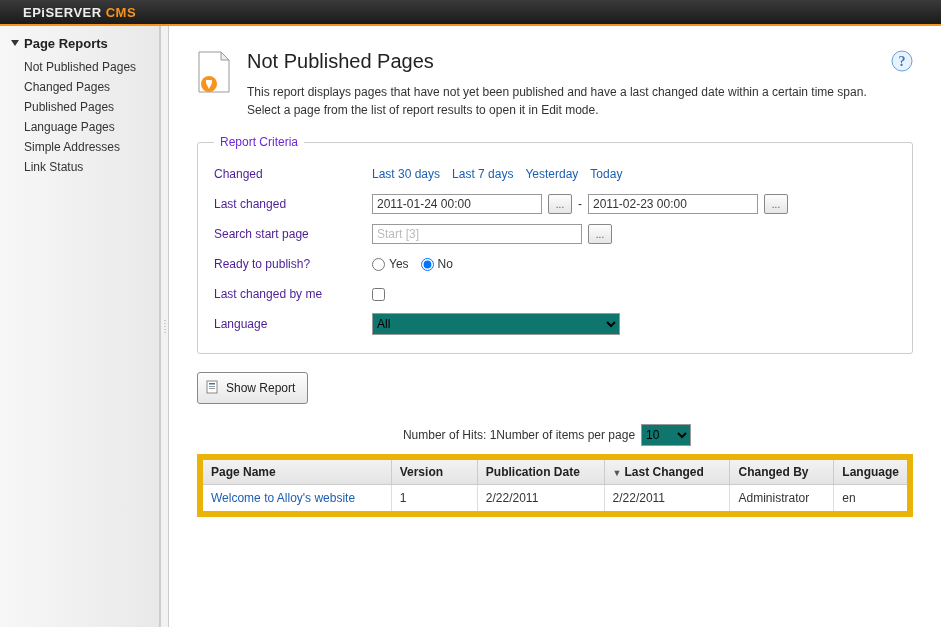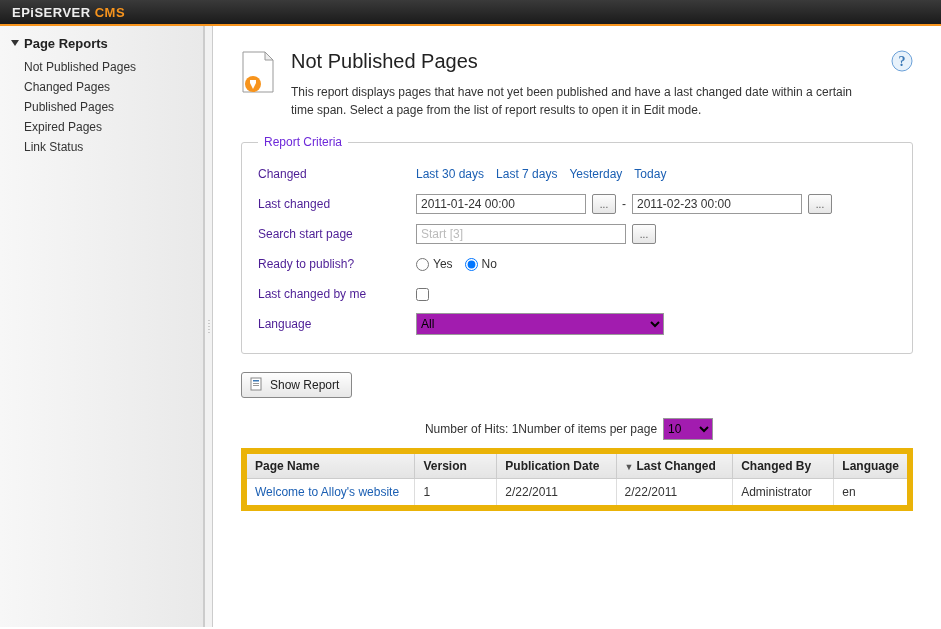--- a/index.html
+++ b/index.html
@@ -11,28 +11,28 @@
     width: 941px;
     height: 629px;
     overflow: hidden;
   }
   .topbar {
     height: 26px;
     background: linear-gradient(#3a3a3a, #1a1a1a);
     border-bottom: 2px solid #f7941d;
     display: flex;
     align-items: center;
-    padding: 0 12px;
+    padding: 0 23px;
     color: #fff;
   }
   .brand-epi { font-weight: bold; font-size: 13px; letter-spacing: 0.5px; color: #eee; }
   .brand-cms { color: #f7941d; font-weight: bold; font-size: 13px; margin-left: 4px; letter-spacing: 0.5px;}
   .shell { display: flex; height: 601px; }
   .sidebar {
-    width: 204px;
+    width: 160px;
     background: linear-gradient(to right, #f7f7f7, #e9e9e9);
     padding: 10px 0 0 10px;
     border-right: 1px solid #ccc;
   }
   .sidebar h2 {
     font-size: 13px;
     color: #222;
     margin-bottom: 6px;
     display: flex;
     align-items: center;
@@ -92,25 +92,25 @@
     width: 24px; height: 20px;
     border: 1px solid #888;
     background: linear-gradient(#fdfdfd,#e6e6e6);
     border-radius: 2px;
     cursor: pointer;
     display:flex; align-items:center; justify-content:center;
     font-size:10px; color:#555;
   }
   .radio-lbl, .chk-lbl { display:flex; align-items:center; gap:4px; font-size:12px;}
   select.sel {
-    border:1px solid #999; height:22px; font-size:12px; background:#a21caf;
+    border:1px solid #999; height:22px; font-size:12px; background:#0f766e;
   }
   .btn-show {
     border:1px solid #888; background: linear-gradient(#fefefe,#e7e7e7);
-    height: 26px; padding: 0 12px 0 8px; border-radius:3px; cursor:pointer;
+    height: 32px; padding: 0 12px 0 8px; border-radius:3px; cursor:pointer;
     display:inline-flex; align-items:center; gap:6px; font-size:12px; color:#222;
   }
   .hits-row { display:flex; align-items:center; justify-content:center; margin: 20px 16px 8px 0;}
   .hits-left { font-size:12px;}
   .hits-right { font-size:12px; display:flex; align-items:center; gap:6px;}
   table.res {
     width:100%; border-collapse: collapse; font-size:12px;
     border:6px solid #eab308;
   }
   table.res th {
@@ -139,21 +139,22 @@
         <svg width="10" height="10" viewBox="0 0 10 10">
             <polygon points="1,2 9,2 5,8" fill="#333"></polygon>
           </svg>
       </span>
       <span>Page Reports</span>
     </h2>
     <ul class="sidebar-list">
       <li>Not Published Pages</li>
       <li>Changed Pages</li>
       <li>Published Pages</li>
-      <li>Expired Pages</li>
+      <li>Language Pages</li>
+      <li>Simple Addresses</li>
       <li>Link Status</li>
     </ul>
   </aside>
 
   <div class="splitter">
     <div class="splitter-dots">·<br>·<br>·<br>·<br>·</div>
   </div>
 
   <main class="main">
     <div class="page-header">

